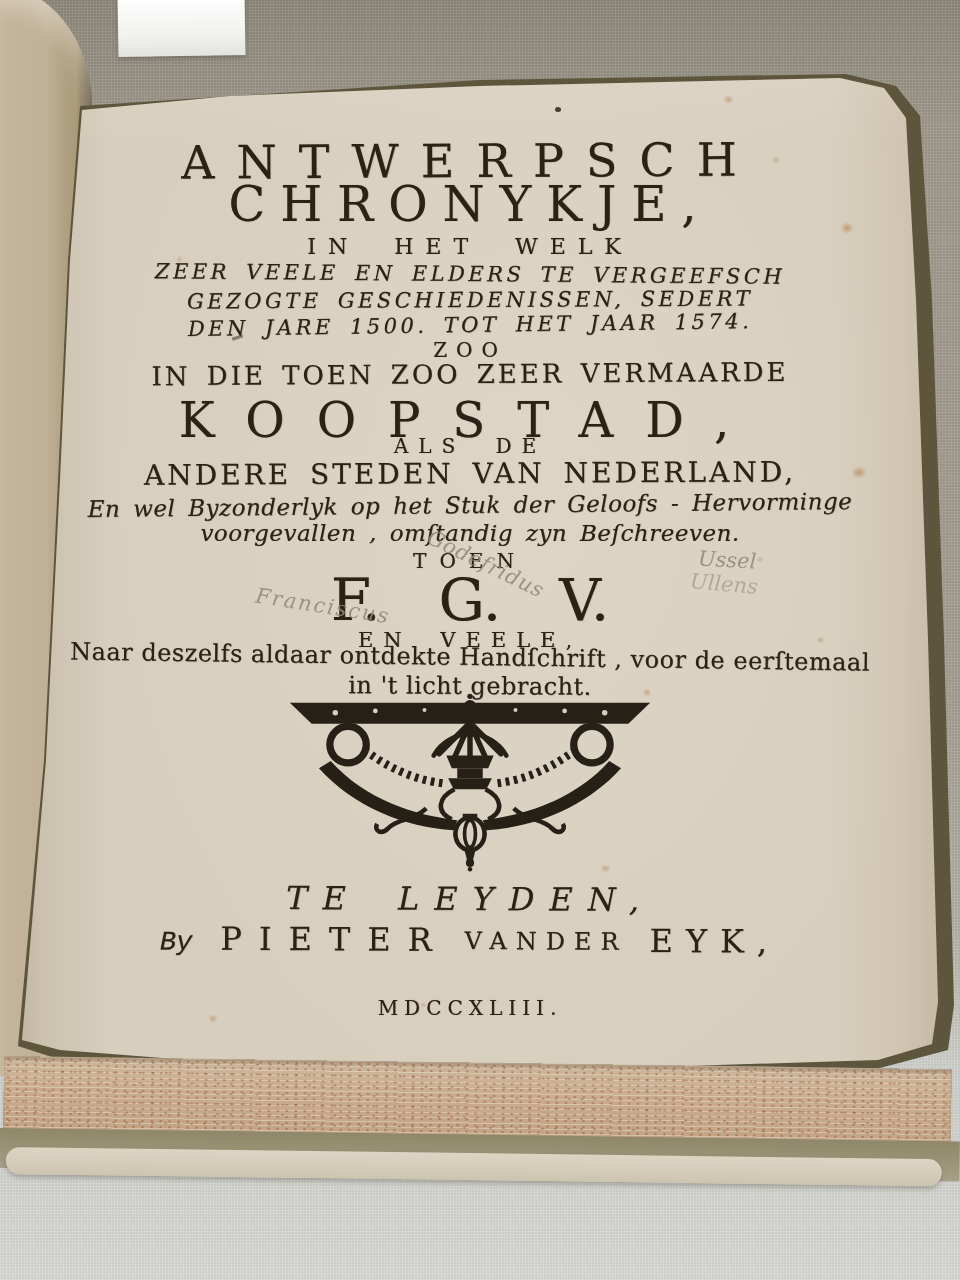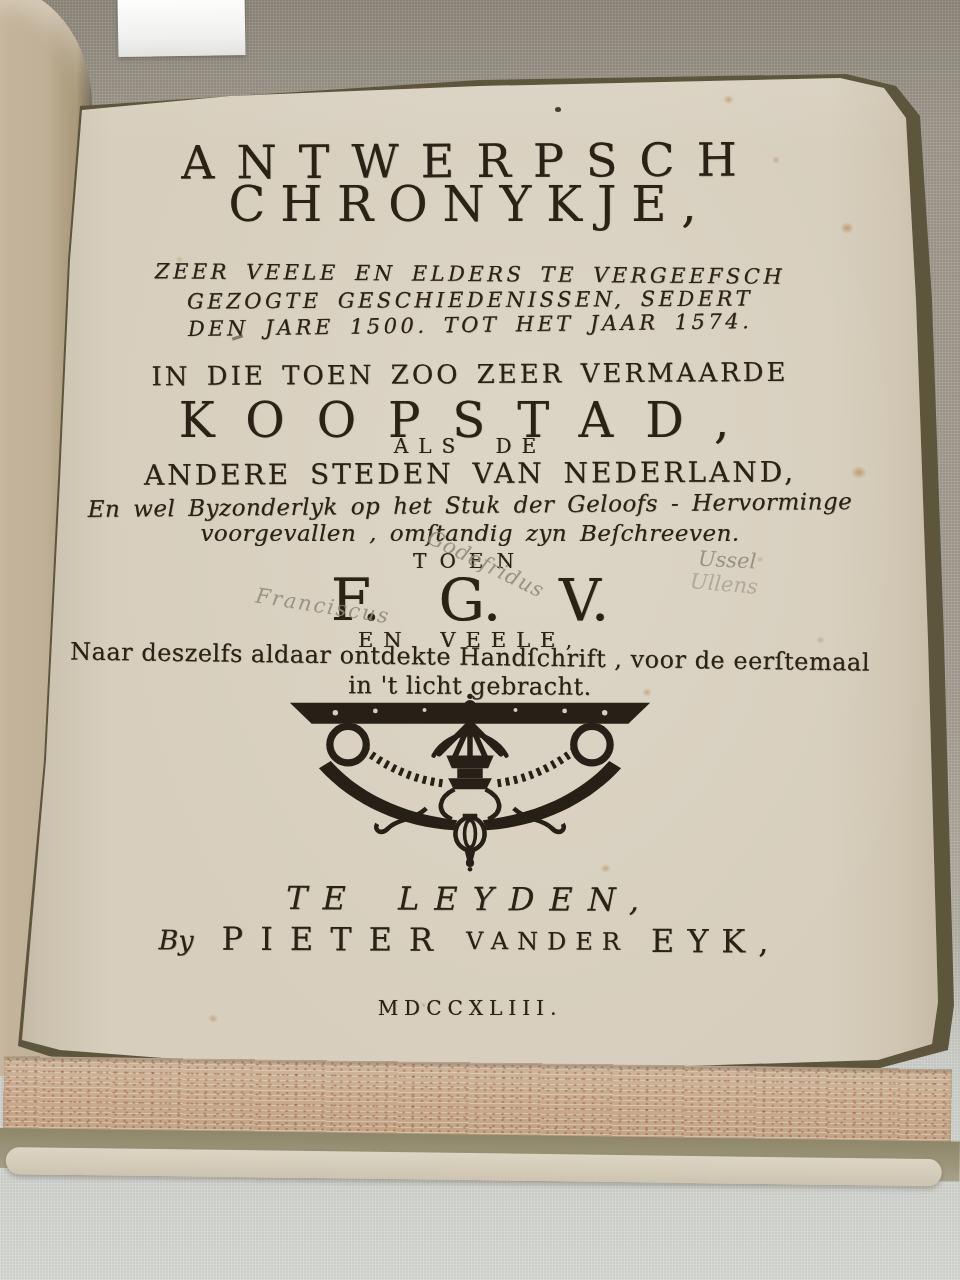--- a/index.html
+++ b/index.html
@@ -97,21 +97,21 @@
   .t-byz2{top:520px;}
   .t-door{top:549px;font-size:20px;letter-spacing:13px;}
   .t-initials{top:566px;font-size:58px;}
   .t-initials .init{display:inline-block;margin:0 29px;}
   .t-enthans{top:628px;font-size:21px;letter-spacing:10px;word-spacing:12px;}
   .t-hand{font-size:24px;letter-spacing:0.5px;}
   .t-hand1{top:643px;transform:rotate(0.8deg);}
   .t-hand2{top:672px;transform:rotate(0.4deg);}
   .t-leyden{top:880px;font-style:italic;font-size:32px;letter-spacing:15px;word-spacing:12px;transform:rotate(0.3deg);}
   .t-imprint{top:921px;font-size:32px;transform:rotate(0.3deg);}
-  .t-imprint .by{font-style:italic;font-size:27px;margin-right:28px;}
+  .t-imprint .by{font-style:italic;font-size:27px;margin-right:28px;font-family:Liberation Mono, monospace;}
   .t-imprint .pieter{letter-spacing:17px;margin-right:16px;}
   .t-imprint .vander{font-size:24px;letter-spacing:9px;margin-right:22px;vertical-align:2px;}
   .t-imprint .eyk{letter-spacing:13px;}
   .t-year{top:996px;font-size:20px;letter-spacing:6px;}
   
   .pencil{position:absolute;font-style:italic;color:#8f887a;opacity:0.85;
           font-size:21px;white-space:nowrap;text-shadow:none;}
   .p-fran{left:205px;top:594px;transform:rotate(9deg);letter-spacing:2px;}
   .p-gode{left:372px;top:552px;transform:rotate(26deg);letter-spacing:1px;}
   .p-ussel{left:648px;top:548px;transform:rotate(3deg);}
@@ -150,23 +150,25 @@
     <div class="fox" style="left:176px;top:256px;width:7px;height:7px;background:radial-gradient(rgba(168,106,50,0.3),transparent 70%);"></div>
     <div class="fox" style="left:756px;top:556px;width:8px;height:7px;background:radial-gradient(rgba(168,106,50,0.3),transparent 70%);"></div>
     <div class="fox" style="left:420px;top:1002px;width:7px;height:6px;background:radial-gradient(rgba(168,106,50,0.3),transparent 70%);"></div>
 
     <div class="textblock">
       <div class="ink-dot"></div>
       <div class="ink-dash"></div>
 
       <div class="line t-title1">ANTWERPSCH</div>
       <div class="line t-title2">CHRONYKJE,</div>
+      <div class="line t-inhetwelk">IN HET WELK</div>
       <div class="line t-it-caps t-d1">ZEER VEELE EN ELDERS TE VERGEEFSCH</div>
       <div class="line t-it-caps t-d2">GEZOGTE GESCHIEDENISSEN, SEDERT</div>
       <div class="line t-it-caps t-d3">DEN JARE 1500. TOT HET JAAR 1574.</div>
+      <div class="line t-zoo">ZOO</div>
       <div class="line t-vermaarde">IN DIE TOEN ZOO ZEER VERMAARDE</div>
       <div class="line t-koopstad">KOOPSTAD,</div>
       <div class="line t-alsde">ALS DE</div>
       <div class="line t-andere">ANDERE STEDEN VAN NEDERLAND,</div>
       <div class="line t-byz t-byz1">En wel Byzonderlyk op het Stuk der Geloofs - Hervorminge</div>
       <div class="line t-byz t-byz2">voorgevallen , omſtandig zyn Beſchreeven.</div>
       <div class="line t-door">TOEN</div>
 
       <div class="line t-initials">
         <span class="init">F.</span><span class="init">G.</span><span class="init">V.</span>

